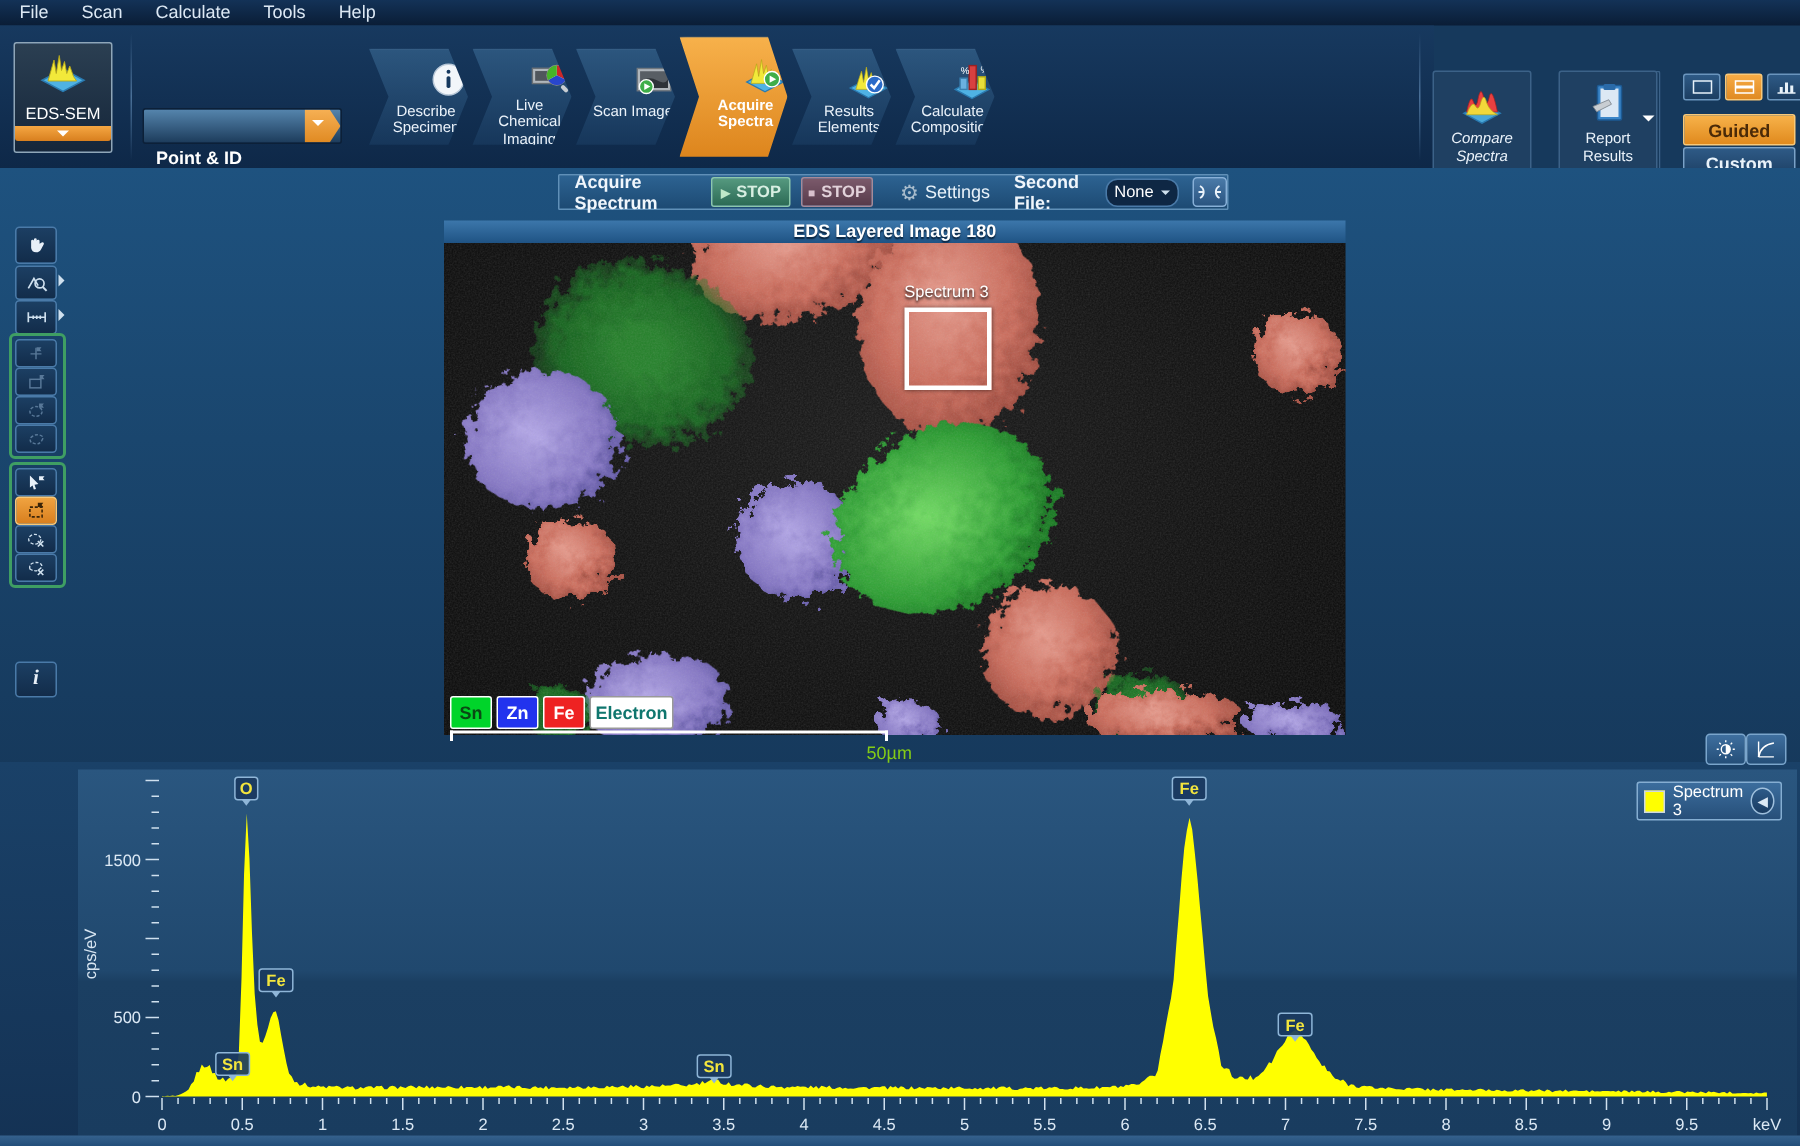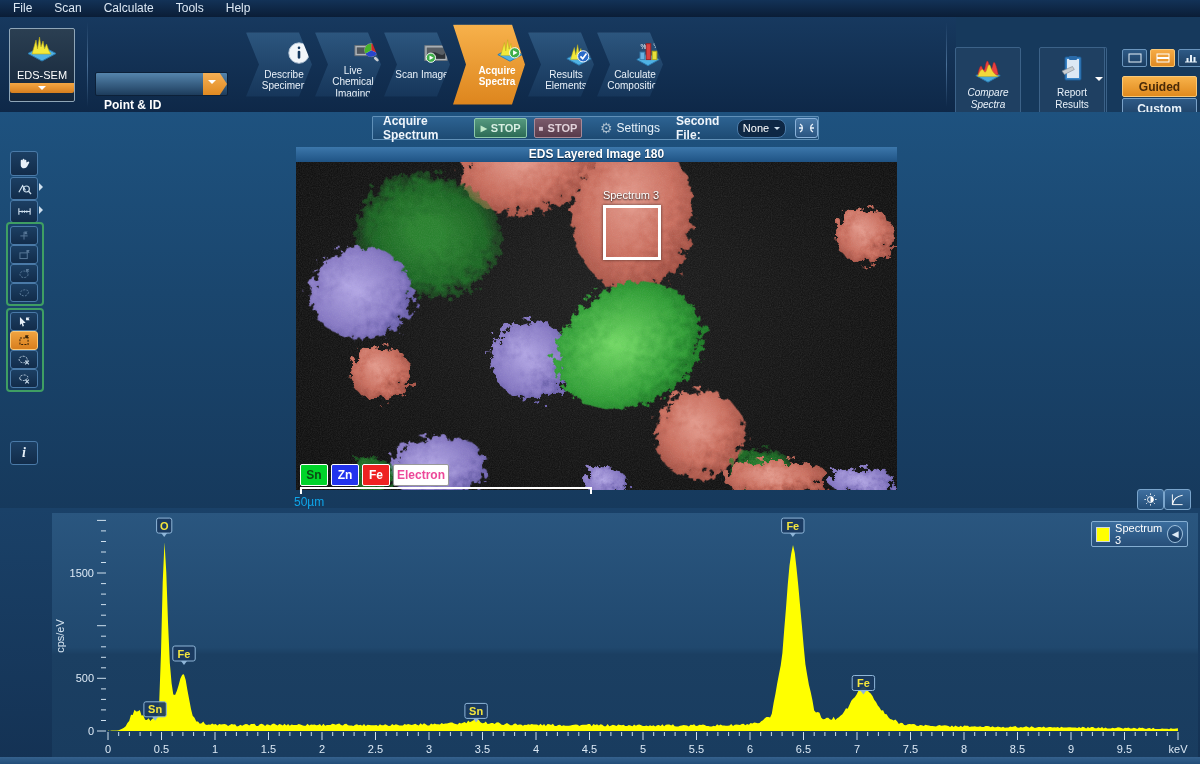--- a/index.html
+++ b/index.html
@@ -101,21 +101,21 @@
   .greensc{background:radial-gradient(ellipse at 50% 50%,#2f9e35 15%,#1c7a26 55%,rgba(15,80,15,0) 85%);opacity:.8;}
   .purple{background:radial-gradient(ellipse at 45% 45%,#b3a7e6 0%,#8678c4 55%,#5a529e 82%,rgba(40,35,90,0) 98%);}
   .grain{position:absolute;left:0;top:0;pointer-events:none;opacity:.3;}
   .specbox{position:absolute;border:3px solid #fff;box-shadow:0 0 3px rgba(0,0,0,.6);}
   .speclabel{position:absolute;color:#fff;font-size:11px;text-align:center;text-shadow:0 1px 2px #000;}
   .chips{position:absolute;left:4px;bottom:4px;display:flex;gap:3px;}
   .chip{height:20px;min-width:20px;padding:0 3px;border:1px solid #fff;border-radius:2px;
         font-size:12px;font-weight:bold;display:flex;align-items:center;justify-content:center;cursor:pointer;}
   .scalebar{left:300px;top:487px;width:292px;height:7px;border-top:2px solid #fff;
             border-left:2px solid #fff;border-right:2px solid #fff;box-sizing:border-box;}
-  .scalelabel{left:294px;top:495px;width:292px;text-align:left;color:#0ea5e9;font-size:12px;}
+  .scalelabel{left:316px;top:495px;width:292px;text-align:right;color:#84cc16;font-size:12px;}
   .bcbtn{position:absolute;width:25px;height:19px;border:1px solid #7aa5cc;border-radius:3px;
          background:linear-gradient(#3f6f9f,#244e78);display:flex;align-items:center;justify-content:center;cursor:pointer;}
 
   
   .chartpanel{left:52px;top:513px;width:1146px;height:244px;
               background:linear-gradient(180deg,#2a567f 0%,#20486e 55%,#1b3f62 58%,#193c5f 100%);}
   .bottomstrip{left:0;top:757px;width:1200px;height:7px;background:linear-gradient(#35618d,#224e7a);}
   .legendbox{left:1091px;top:521px;width:97px;height:26px;border:1px solid #85aed2;border-radius:2px;
              background:linear-gradient(#3b6d9d,#274f79);display:flex;align-items:center;padding:0 4px;box-sizing:border-box;gap:5px;}
   .legendbox .sw{width:14px;height:13px;background:#ffff00;border:1px solid #cfd8e0;}
@@ -423,21 +423,21 @@
     <div class="blob purple" style="left:532px;top:306px;width:68px;height:26px;border-radius:50%;"></div>
     <svg class="grain" width="601" height="328">
         <rect width="601" height="328" fill="#ffffff" filter="url(#grainF)"></rect>
       </svg>
     <div class="specbox" style="left:307px;top:43px;width:52px;height:49px;"></div>
     <div class="speclabel" style="left:297px;top:27px;width:76px;">Spectrum 3</div>
     <div class="chips" id="imglegend">
         <div class="chip" style="background: rgb(0, 212, 42); color: rgb(10, 74, 20);">Sn</div>
         <div class="chip" style="background: rgb(34, 51, 238); color: rgb(255, 255, 255);">Zn</div>
         <div class="chip" style="background: rgb(238, 34, 34); color: rgb(255, 255, 255);">Fe</div>
-        <div class="chip" style="background: rgb(255, 255, 255); color: #ec4899; border-color: rgb(153, 153, 153);">Electron</div>
+        <div class="chip" style="background: rgb(255, 255, 255); color: #0f766e; border-color: rgb(153, 153, 153);">Electron</div>
       </div>
   </div>
   <div class="abs scalebar"></div>
   <div class="abs scalelabel">50µm</div>
   <div class="bcbtn" style="left:1137px;top:489px;">
     <svg width="13" height="13" viewBox="0 0 14 14">
         <circle cx="7" cy="7" r="3.2" fill="none" stroke="#fff" stroke-width="1"></circle>
         <path d="M7 3.8 A3.2 3.2 0 0 1 7 10.2 Z" fill="#fff"></path>
         <path d="M7 0.5 V2 M7 12 V13.5 M0.5 7 H2 M12 7 H13.5 M2.4 2.4 L3.5 3.5 M10.5 10.5 L11.6 11.6 M11.6 2.4 L10.5 3.5 M3.5 10.5 L2.4 11.6" stroke="#fff" stroke-width="1"></path>
       </svg>

